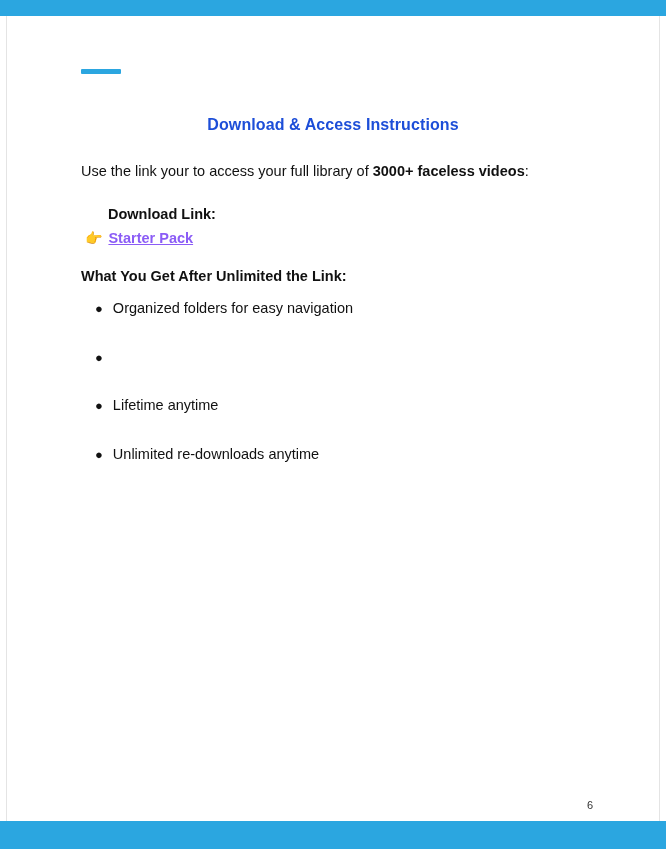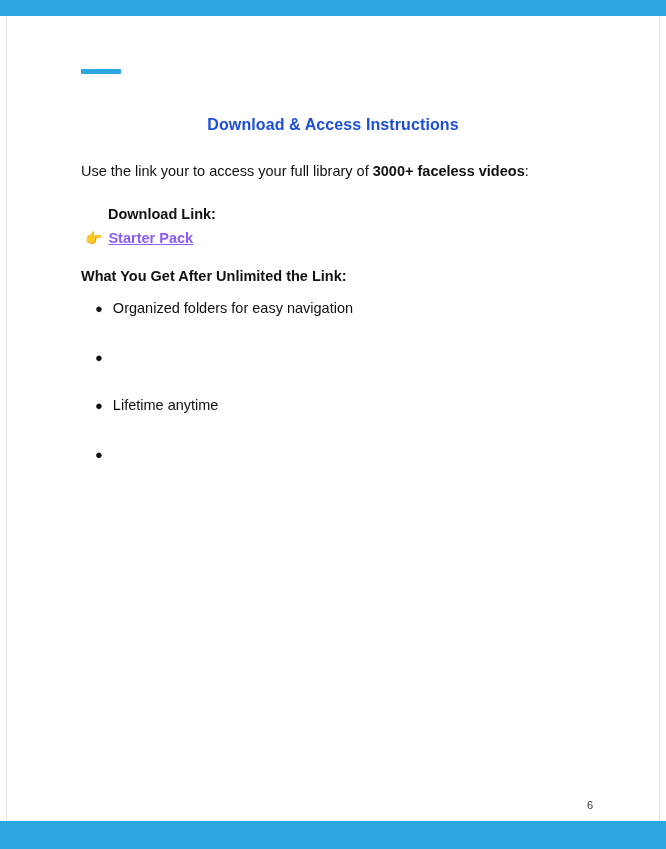--- a/index.html
+++ b/index.html
@@ -195,20 +195,21 @@
       </li>
       <li>
         <span class="dot">●</span>
       </li>
       <li>
         <span class="dot">●</span>
         <span>Lifetime anytime</span>
       </li>
       <li>
         <span class="dot">●</span>
+        <span>Unlimited re-downloads anytime</span>
       </li>
     </ul>
 
   </div>
 
   <div class="page-number">6</div>
 
   <div class="bar-bottom"></div>
 
 </div>

